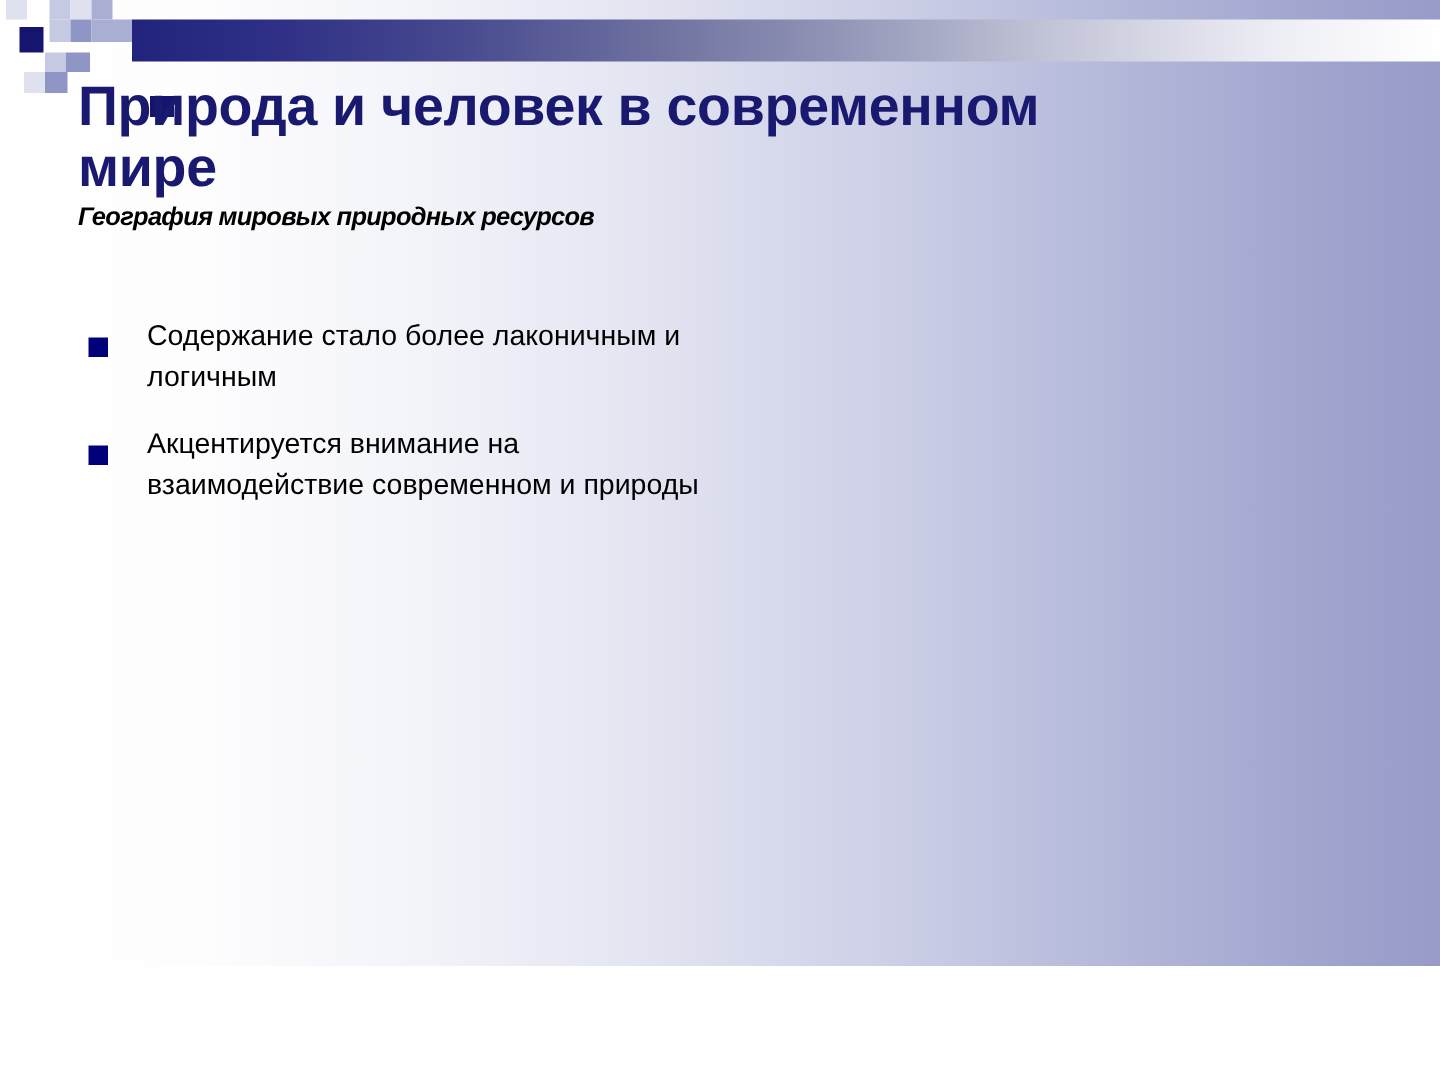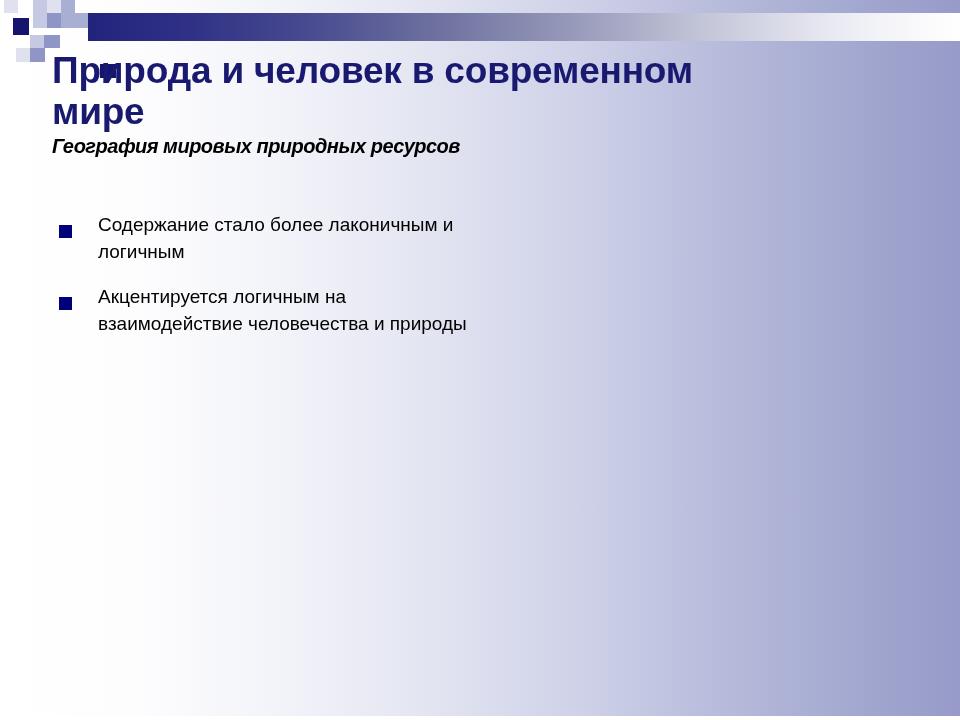--- a/index.html
+++ b/index.html
@@ -5,21 +5,21 @@
 <style>
   html, body {
     margin: 0;
     padding: 0;
     background: #ffffff;
   }
 
   #slide {
     position: relative;
     width: 960px;
-    height: 716px;
+    height: 644px;
     overflow: hidden;
     font-family: "Liberation Sans", "DejaVu Sans", sans-serif;
     
     background: linear-gradient(to right,
         #ffffff 0%,
         #fdfdfe 14%,
         #f2f3f9 30%,
         #e2e4f1 45%,
         #cfd2e8 60%,
         #bcc0de 72%,
@@ -79,21 +79,21 @@
     font-size: 37px;
     line-height: 1.12;
     font-weight: bold;
     color: #191970;
     letter-spacing: -0.2px;
     white-space: pre-line;
   }
 
   .slide-subtitle {
     margin: 2px 0 0 0;
-    font-size: 20px;
+    font-size: 17px;
     line-height: 1.15;
     font-weight: bold;
     font-style: italic;
     color: #000000;
     letter-spacing: -0.5px;
   }
 
   
   .body-block {
     position: absolute;
@@ -159,18 +159,18 @@
 
   <div class="body-block">
 
     <div class="bullet-item">
       <span class="bullet-marker"></span>
       <span class="bullet-text">Содержание стало более лаконичным и логичным</span>
     </div>
 
     <div class="bullet-item">
       <span class="bullet-marker"></span>
-      <span class="bullet-text">Акцентируется логичным на взаимодействие человечества и природы</span>
+      <span class="bullet-text">Акцентируется внимание на взаимодействие современном и природы</span>
     </div>
 
   </div>
 
 </div>
 
 </body></html>

